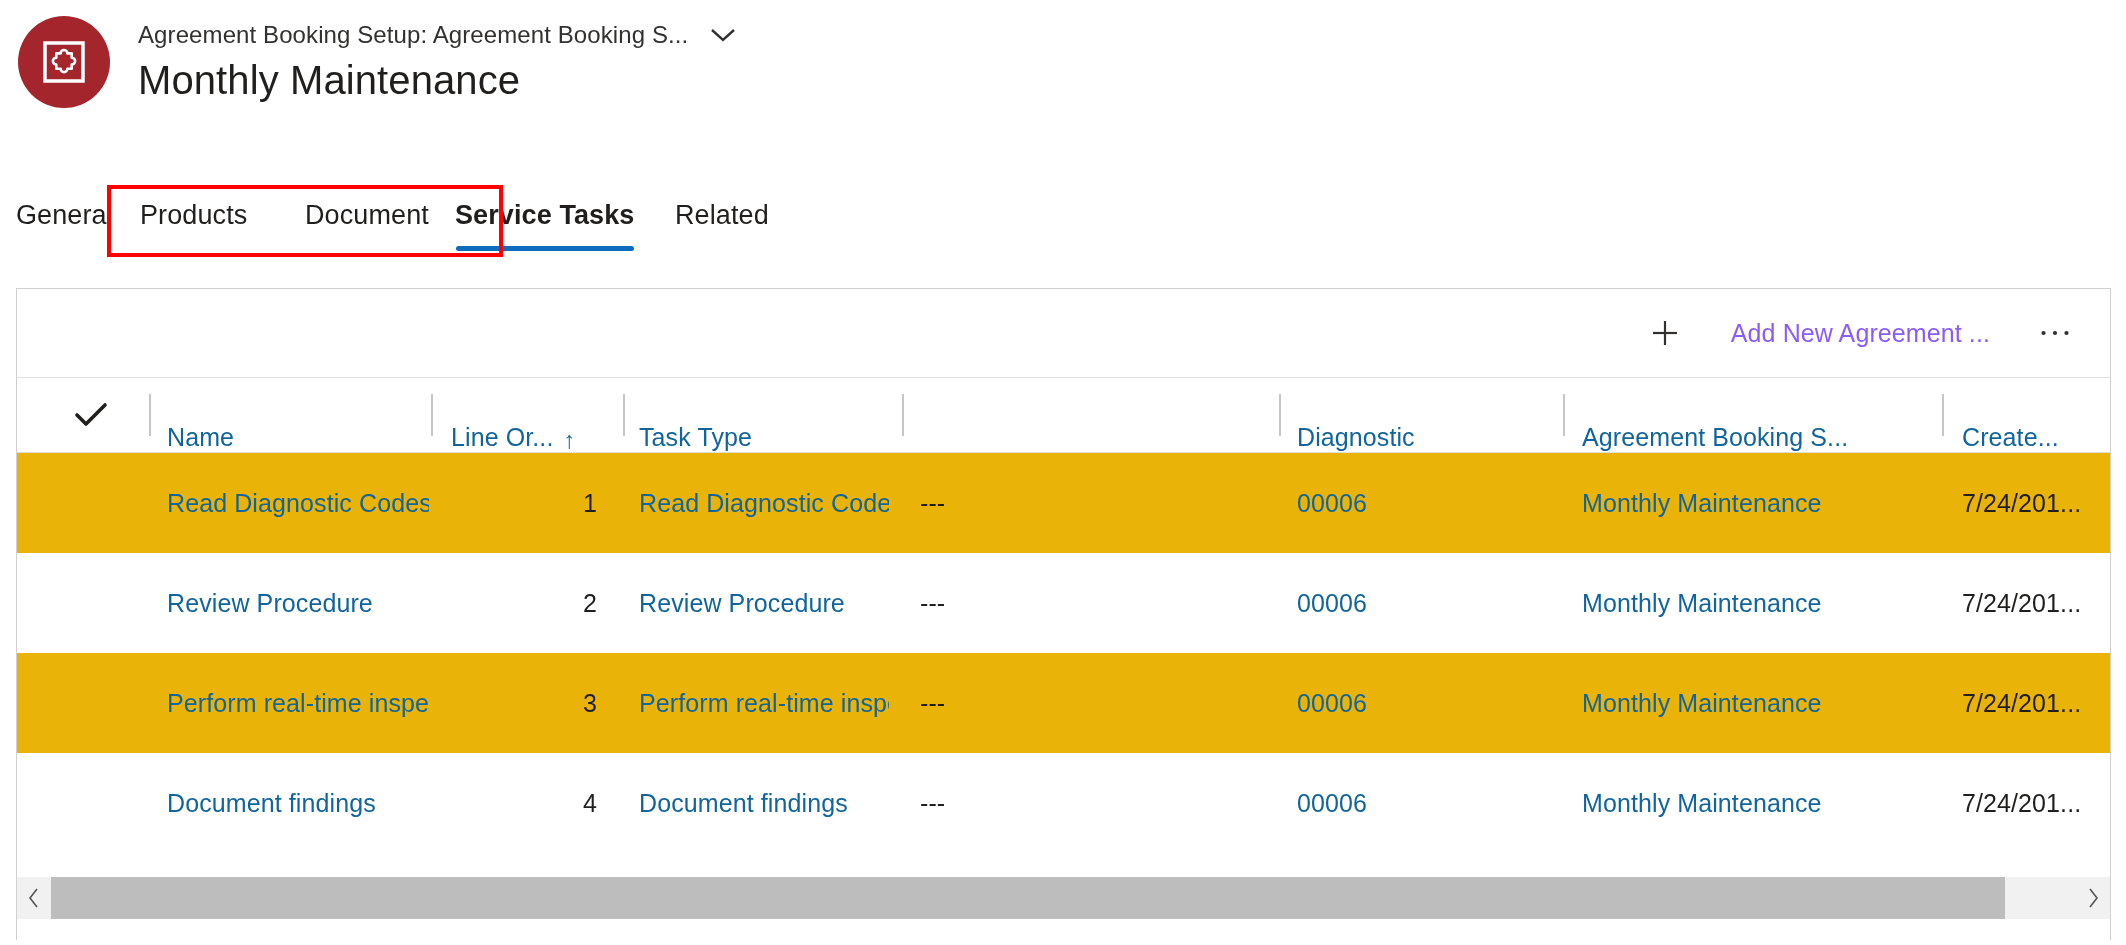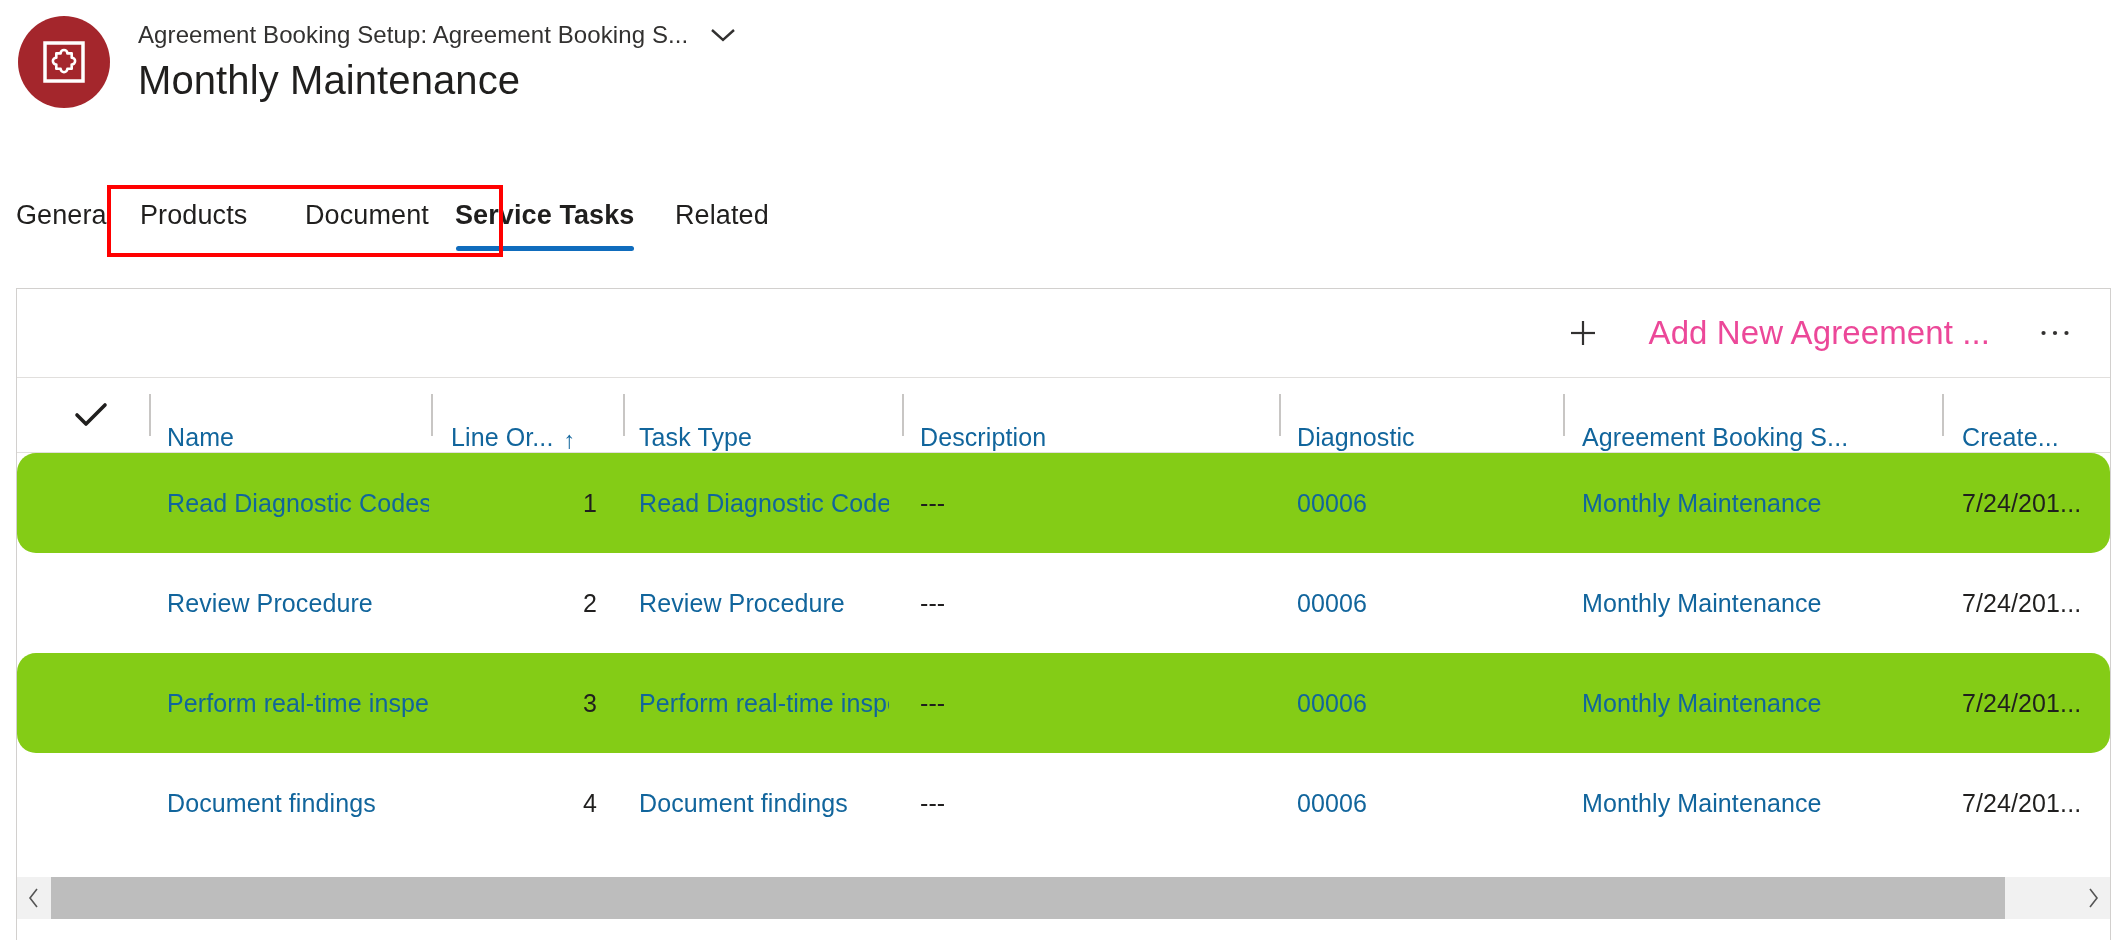--- a/index.html
+++ b/index.html
@@ -129,22 +129,22 @@
   }
   .cmd {
     display: flex;
     align-items: center;
     height: 56px;
     padding: 0 14px;
     cursor: pointer;
     gap: 14px;
   }
   .cmd-label {
-    font-size: 33px;
-    color: #ec4899;
+    font-size: 25px;
+    color: #8b5cf6;
     white-space: nowrap;
     letter-spacing: 0.1px;
     margin-left: 37px;
   }
   .cmd-icon {
     display: flex; align-items: center; justify-content: center;
     width: 30px; height: 30px;
   }
   .cmd.overflow { padding: 0 18px; }
 
@@ -195,21 +195,21 @@
     position: absolute;
     left: 0; top: 164px;
     width: 2093px; height: 414px;
   }
   .row {
     position: absolute;
     left: 0;
     width: 2093px;
     height: 100px;
   }
-  .row.alt { background: #84cc16; border-radius: 19px; }
+  .row.alt { background: #eab308; }
   .cell {
     position: absolute;
     top: 0;
     height: 100px;
     display: flex;
     align-items: center;
     overflow: hidden;
     white-space: nowrap;
   }
   .cell.num { justify-content: flex-end; }
@@ -349,23 +349,20 @@
       <span class="hcell-label">Line Or...</span>
       <span class="sort-arrow">↑</span>
     </div>
 
     <div class="hdiv" style="left:606px"></div>
     <div class="hcell" style="left:622px">
       <span class="hcell-label">Task Type</span>
     </div>
 
     <div class="hdiv" style="left:885px"></div>
-    <div class="hcell" style="left:903px">
-      <span class="hcell-label">Description</span>
-    </div>
 
     <div class="hdiv" style="left:1262px"></div>
     <div class="hcell" style="left:1280px">
       <span class="hcell-label">Diagnostic</span>
     </div>
 
     <div class="hdiv" style="left:1546px"></div>
     <div class="hcell" style="left:1565px">
       <span class="hcell-label">Agreement Booking S...</span>
     </div>

